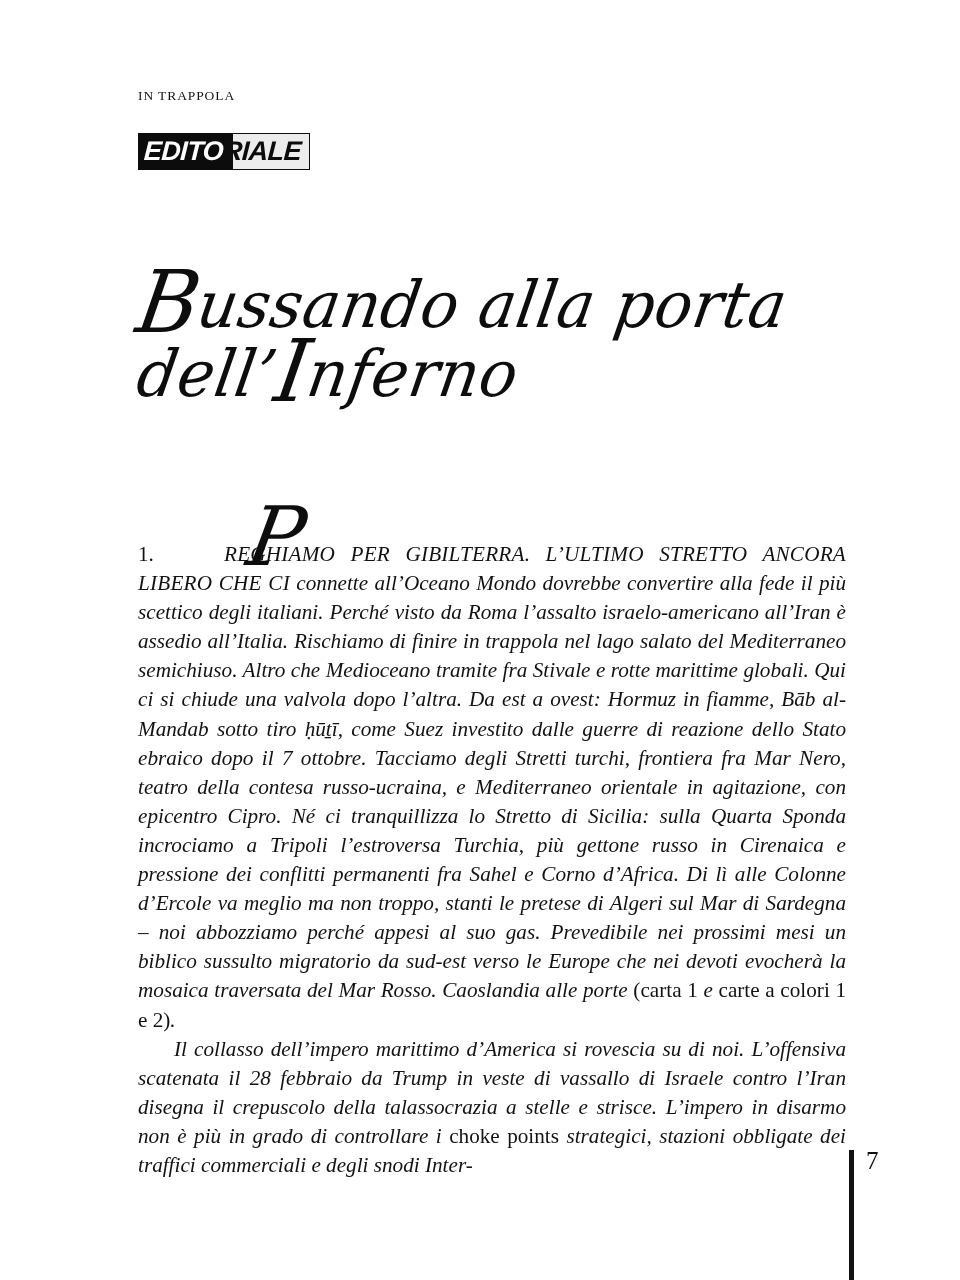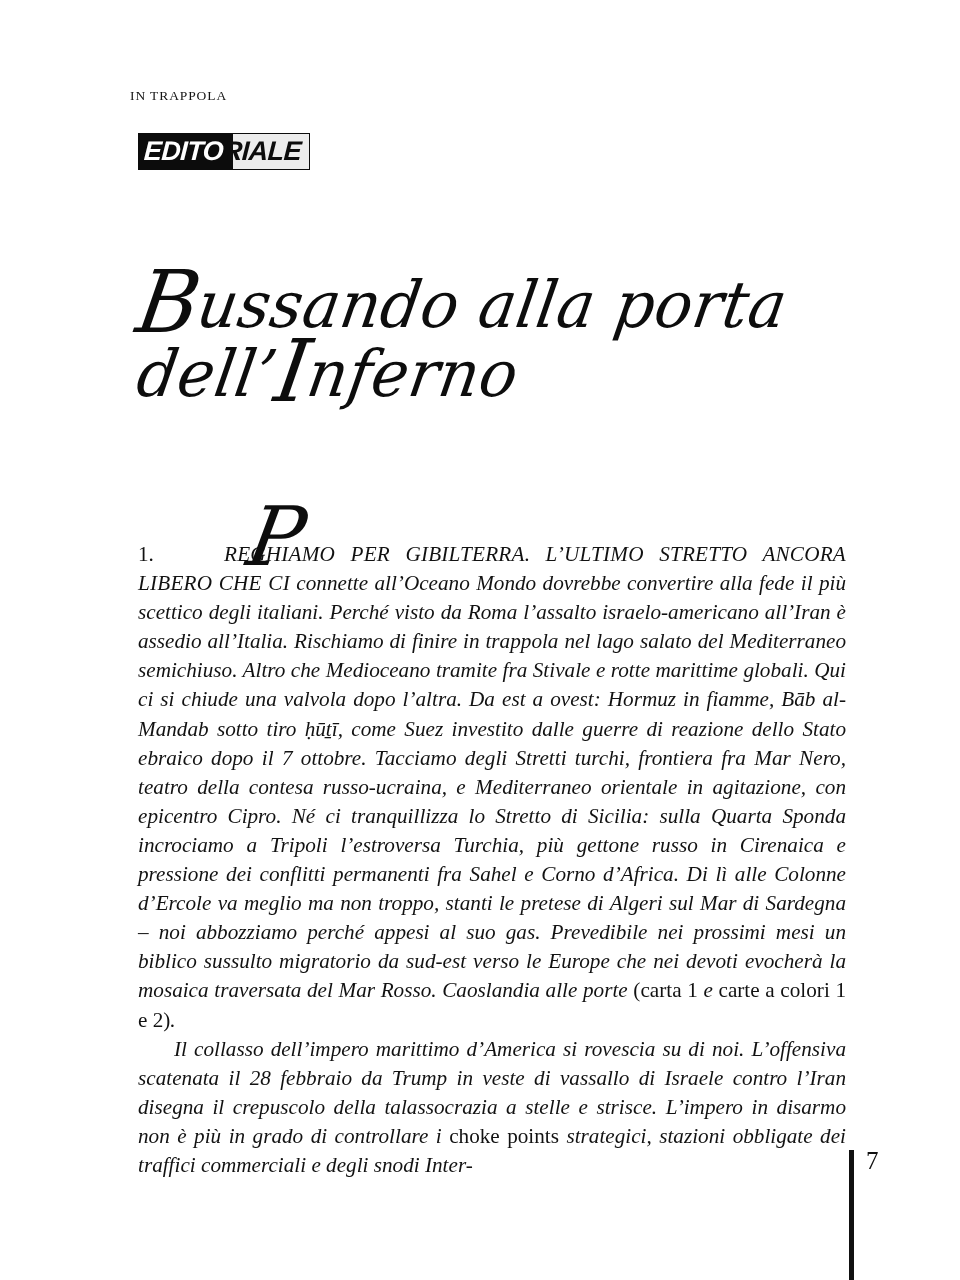--- a/index.html
+++ b/index.html
@@ -19,21 +19,21 @@
 
   .page {
     position: absolute;
     inset: 0;
     background: #ffffff;
   }
 
   
   .running-head {
     position: absolute;
-    left: 130px;
+    left: 138px;
     top: 88px;
     font-family: "Liberation Serif", "DejaVu Serif", serif;
     font-size: 13.5px;
     letter-spacing: 0.9px;
     color: #141414;
     white-space: nowrap;
   }
 
   
   .logo-box {

